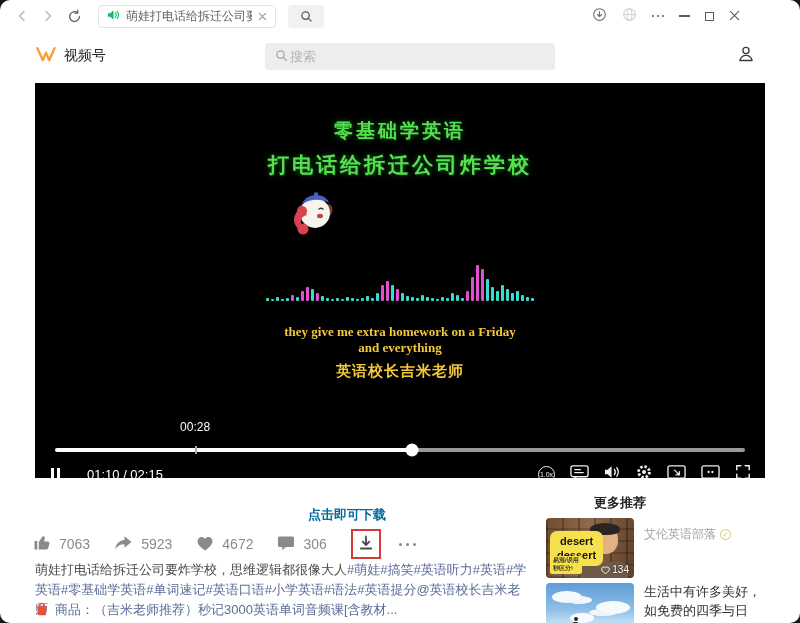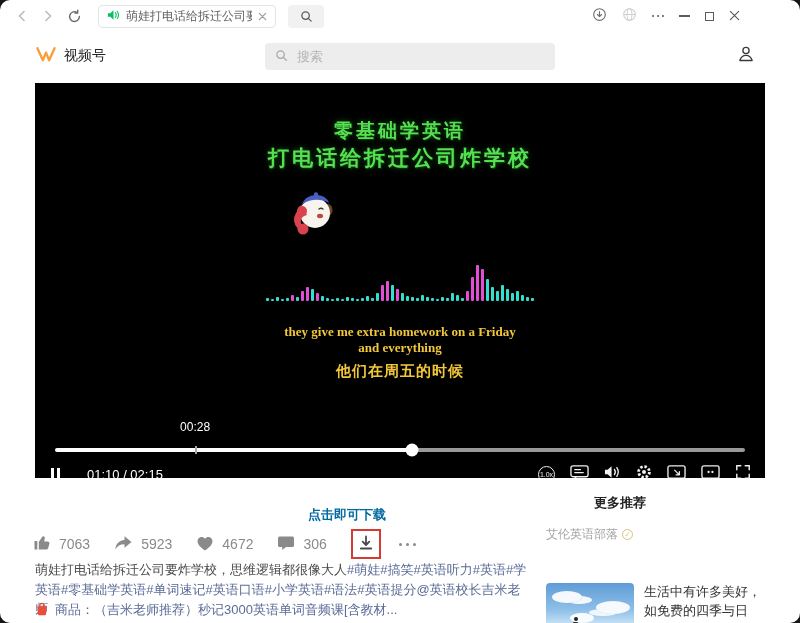--- a/index.html
+++ b/index.html
@@ -15,30 +15,30 @@
   .titlebar-right{margin-left:auto;display:flex;align-items:center;gap:15px;margin-right:48px;}
   .dots{display:flex;gap:2.5px;align-items:center;}
   .dots i{width:2.5px;height:2.5px;border-radius:50%;background:#5c5c5c;display:block;}
   .min-glyph{width:11px;height:2px;background:#5c5c5c;}
   .max-glyph{width:9px;height:9px;border:1.5px solid #5c5c5c;box-sizing:border-box;}
 
   
   .header{position:absolute;top:32px;left:0;right:0;height:50px;}
   .brand{position:absolute;left:35px;top:13px;display:flex;align-items:center;gap:7px;}
   .brand-name{font-size:14px;color:#222;}
-  .header-search{position:absolute;left:265px;top:11px;width:290px;height:27px;background:#ededed;border-radius:4px;display:flex;align-items:center;padding:0 10px;gap:7px;box-sizing:border-box;}
+  .header-search{position:absolute;left:265px;top:11px;width:290px;height:27px;background:#ededed;border-radius:4px;display:flex;align-items:center;padding:0 10px;box-sizing:border-box;}
   .header-search input{border:none;background:transparent;outline:none;font-size:13px;color:#444;width:100%;font-family:inherit;}
   .header-search input::placeholder{color:#b3b3b3;}
   .profile{position:absolute;right:44px;top:12px;}
 
   
   .player{position:absolute;left:35px;top:83px;width:730px;height:395px;background:#000;overflow:hidden;}
   .overlay-title{position:absolute;top:35px;width:100%;text-align:center;font-weight:bold;color:#55e052;text-shadow:1px 1px 0 #0c3a0c,0 0 6px rgba(40,200,40,.45);}
   .ot1{font-size:19px;letter-spacing:3px;}
-  .ot2{font-size:21px;letter-spacing:3px;}
+  .ot2{font-size:21px;letter-spacing:3px;margin-top:7px;}
   .dog-avatar{position:absolute;left:254px;top:108px;}
   .visualizer{position:absolute;left:50%;transform:translateX(-50%);top:176px;height:42px;display:flex;align-items:flex-end;gap:2px;}
   .viz-bar{width:3px;border-radius:1px;}
   .subtitles{position:absolute;top:241px;width:100%;text-align:center;color:#f2c73a;}
   .sub-en{font-family:"Liberation Serif","DejaVu Serif",serif;font-weight:bold;font-size:13px;line-height:1.25;}
   .sub-zh{font-weight:bold;font-size:15px;margin-top:5px;letter-spacing:1px;}
   .progress{position:absolute;left:20px;right:20px;top:365px;height:4px;}
   .progress-played{position:absolute;left:0;top:0;height:100%;background:#fff;border-radius:2px;}
   .progress-remaining{position:absolute;right:0;top:0;height:100%;background:rgba(255,255,255,.6);border-radius:2px;}
   .hover-tick{position:absolute;top:-2px;width:2px;height:8px;background:#a9a9a9;}
@@ -262,21 +262,21 @@
         <div class="viz-bar" style="height: 6px; background: rgb(53, 223, 208);"></div>
         <div class="viz-bar" style="height: 4px; background: rgb(53, 223, 208);"></div>
         <div class="viz-bar" style="height: 3px; background: rgb(53, 223, 208);"></div>
       </div>
 
     <div class="subtitles">
       <div class="sub-en">
         <div>they give me extra homework on a Friday</div>
         <div>and everything</div>
       </div>
-      <div class="sub-zh">他们在周五的时候</div>
+      <div class="sub-zh">英语校长吉米老师</div>
     </div>
 
     <div class="progress">
       <div class="progress-played" style="width: 51.7%;"></div>
       <div class="progress-remaining" style="width: 48.3%;"></div>
       <div class="hover-tick" style="left: 20.3%;"></div>
       <div class="hover-tooltip" style="left: 20.3%;">00:28</div>
       <div class="playhead" style="left: 51.7%;"></div>
     </div>
 
@@ -392,20 +392,39 @@
           <path d="M2.3 4.3h9.4l-.7 8a1.1 1.1 0 0 1-1.1 1H4.1a1.1 1.1 0 0 1-1.1-1z" fill="#e8503a"></path>
           <path d="M4.8 5.5V3.6a2.2 2.2 0 0 1 4.4 0v1.9" fill="none" stroke="#e8503a" stroke-width="1.2"></path>
         </svg>
     </span>
     <span>商品：（吉米老师推荐）秒记3000英语单词音频课[含教材...</span>
   </div>
 
   <div class="sidebar-heading">更多推荐</div>
 
   <div class="rec-item rec1">
+    <div class="thumb thumb1">
+      <div class="shelves"></div>
+      <div class="face"></div>
+      <div class="body"></div>
+      <div class="word-label">
+        <div>desert</div>
+        <div>dessert</div>
+      </div>
+      <div class="mini-badge">
+        <div>易混/误用</div>
+        <div>秒区分!</div>
+      </div>
+      <div class="thumb-likes">
+        <svg width="9" height="8" viewBox="0 0 18 16">
+            <path d="M9 15.4S1.5 10.8 1.5 6.2C1.5 3.7 3.4 2 5.6 2c1.3 0 2.6.6 3.4 1.7C9.8 2.6 11.1 2 12.4 2c2.2 0 4.1 1.7 4.1 4.2 0 4.6-7.5 9.2-7.5 9.2z" fill="none" stroke="#fff" stroke-width="2"></path>
+          </svg>
+        <span>134</span>
+      </div>
+    </div>
     <div class="rec-info">
       <div class="rec-channel">
         <span>艾伦英语部落</span>
         <span class="verified-dot">✓</span>
       </div>
     </div>
   </div>
 
   <div class="rec-item rec2">
     <div class="thumb thumb2">

